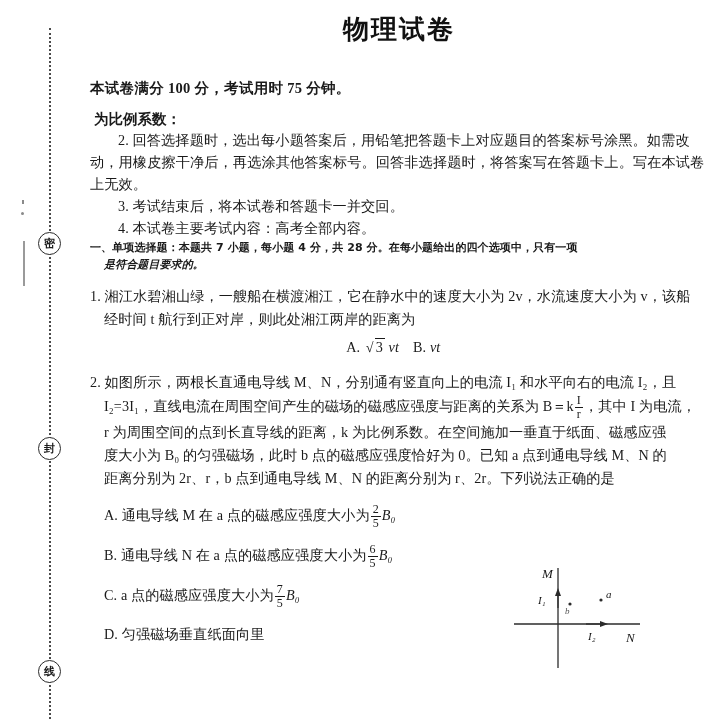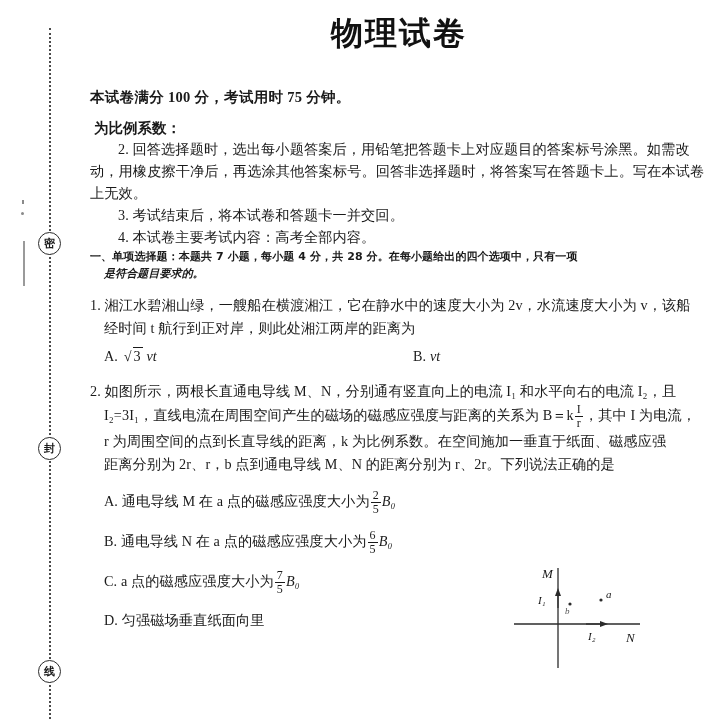--- a/index.html
+++ b/index.html
@@ -61,21 +61,21 @@
   }
 
   #title-wrap {
     text-align: center;
     padding-top: 10px;
   }
   #paper-title {
     display: inline-block;
     font-family: "DejaVu Sans", sans-serif;
     font-weight: bold;
-    font-size: 32px;
+    font-size: 26px;
     letter-spacing: 2px;
     color: #111;
     padding: 2px 6px;
     text-align: right;
   }
 
   #exam-meta {
     text-align: left;
     font-size: 14.5px;
     font-weight: bold;
@@ -121,21 +121,21 @@
   .q-num { }
 
   .opt-row {
     display: flex;
     margin-top: 5px;
     font-size: 14.2px;
   }
   .opt-row .opt {
     padding-left: 14px;
   }
-  .opt-row .opt.left  { width: 50%; }
+  .opt-row .opt.left  { width: 50%; text-align: right; }
   .opt-row .opt.right { width: 50%; }
 
   .opt-line {
     padding-left: 14px;
     margin-top: 13px;
     font-size: 14.2px;
   }
 
   
   i.v { font-family: "Liberation Serif", serif; font-style: italic; }
@@ -229,20 +229,21 @@
 
   <div class="question" id="q2-block">
     <div class="q-stem">
       <span class="q-num">2.</span>
       <span>如图所示，两根长直通电导线 M、N，分别通有竖直向上的电流 I₁ 和水平向右的电流 I₂，且</span>
     </div>
     <div class="q-stem" style="padding-left:14px">
       <span>I₂=3I₁，直线电流在周围空间产生的磁场的磁感应强度与距离的关系为 B＝k</span><span class="frac"><span class="num">I</span><span class="den">r</span></span><span>，其中 I 为电流，</span>
     </div>
     <div class="q-stem" style="padding-left:14px">r 为周围空间的点到长直导线的距离，k 为比例系数。在空间施加一垂直于纸面、磁感应强</div>
+    <div class="q-stem" style="padding-left:14px">度大小为 B₀ 的匀强磁场，此时 b 点的磁感应强度恰好为 0。已知 a 点到通电导线 M、N 的</div>
     <div class="q-stem" style="padding-left:14px">距离分别为 2r、r，b 点到通电导线 M、N 的距离分别为 r、2r。下列说法正确的是</div>
 
     <div class="opt-line">
       <span>A.</span>
       <span>通电导线 M 在 a 点的磁感应强度大小为</span><span class="frac"><span class="num">2</span><span class="den">5</span></span><i class="v">B₀</i>
     </div>
 
     <div class="opt-line">
       <span>B.</span>
       <span>通电导线 N 在 a 点的磁感应强度大小为</span><span class="frac"><span class="num">6</span><span class="den">5</span></span><i class="v">B₀</i>

